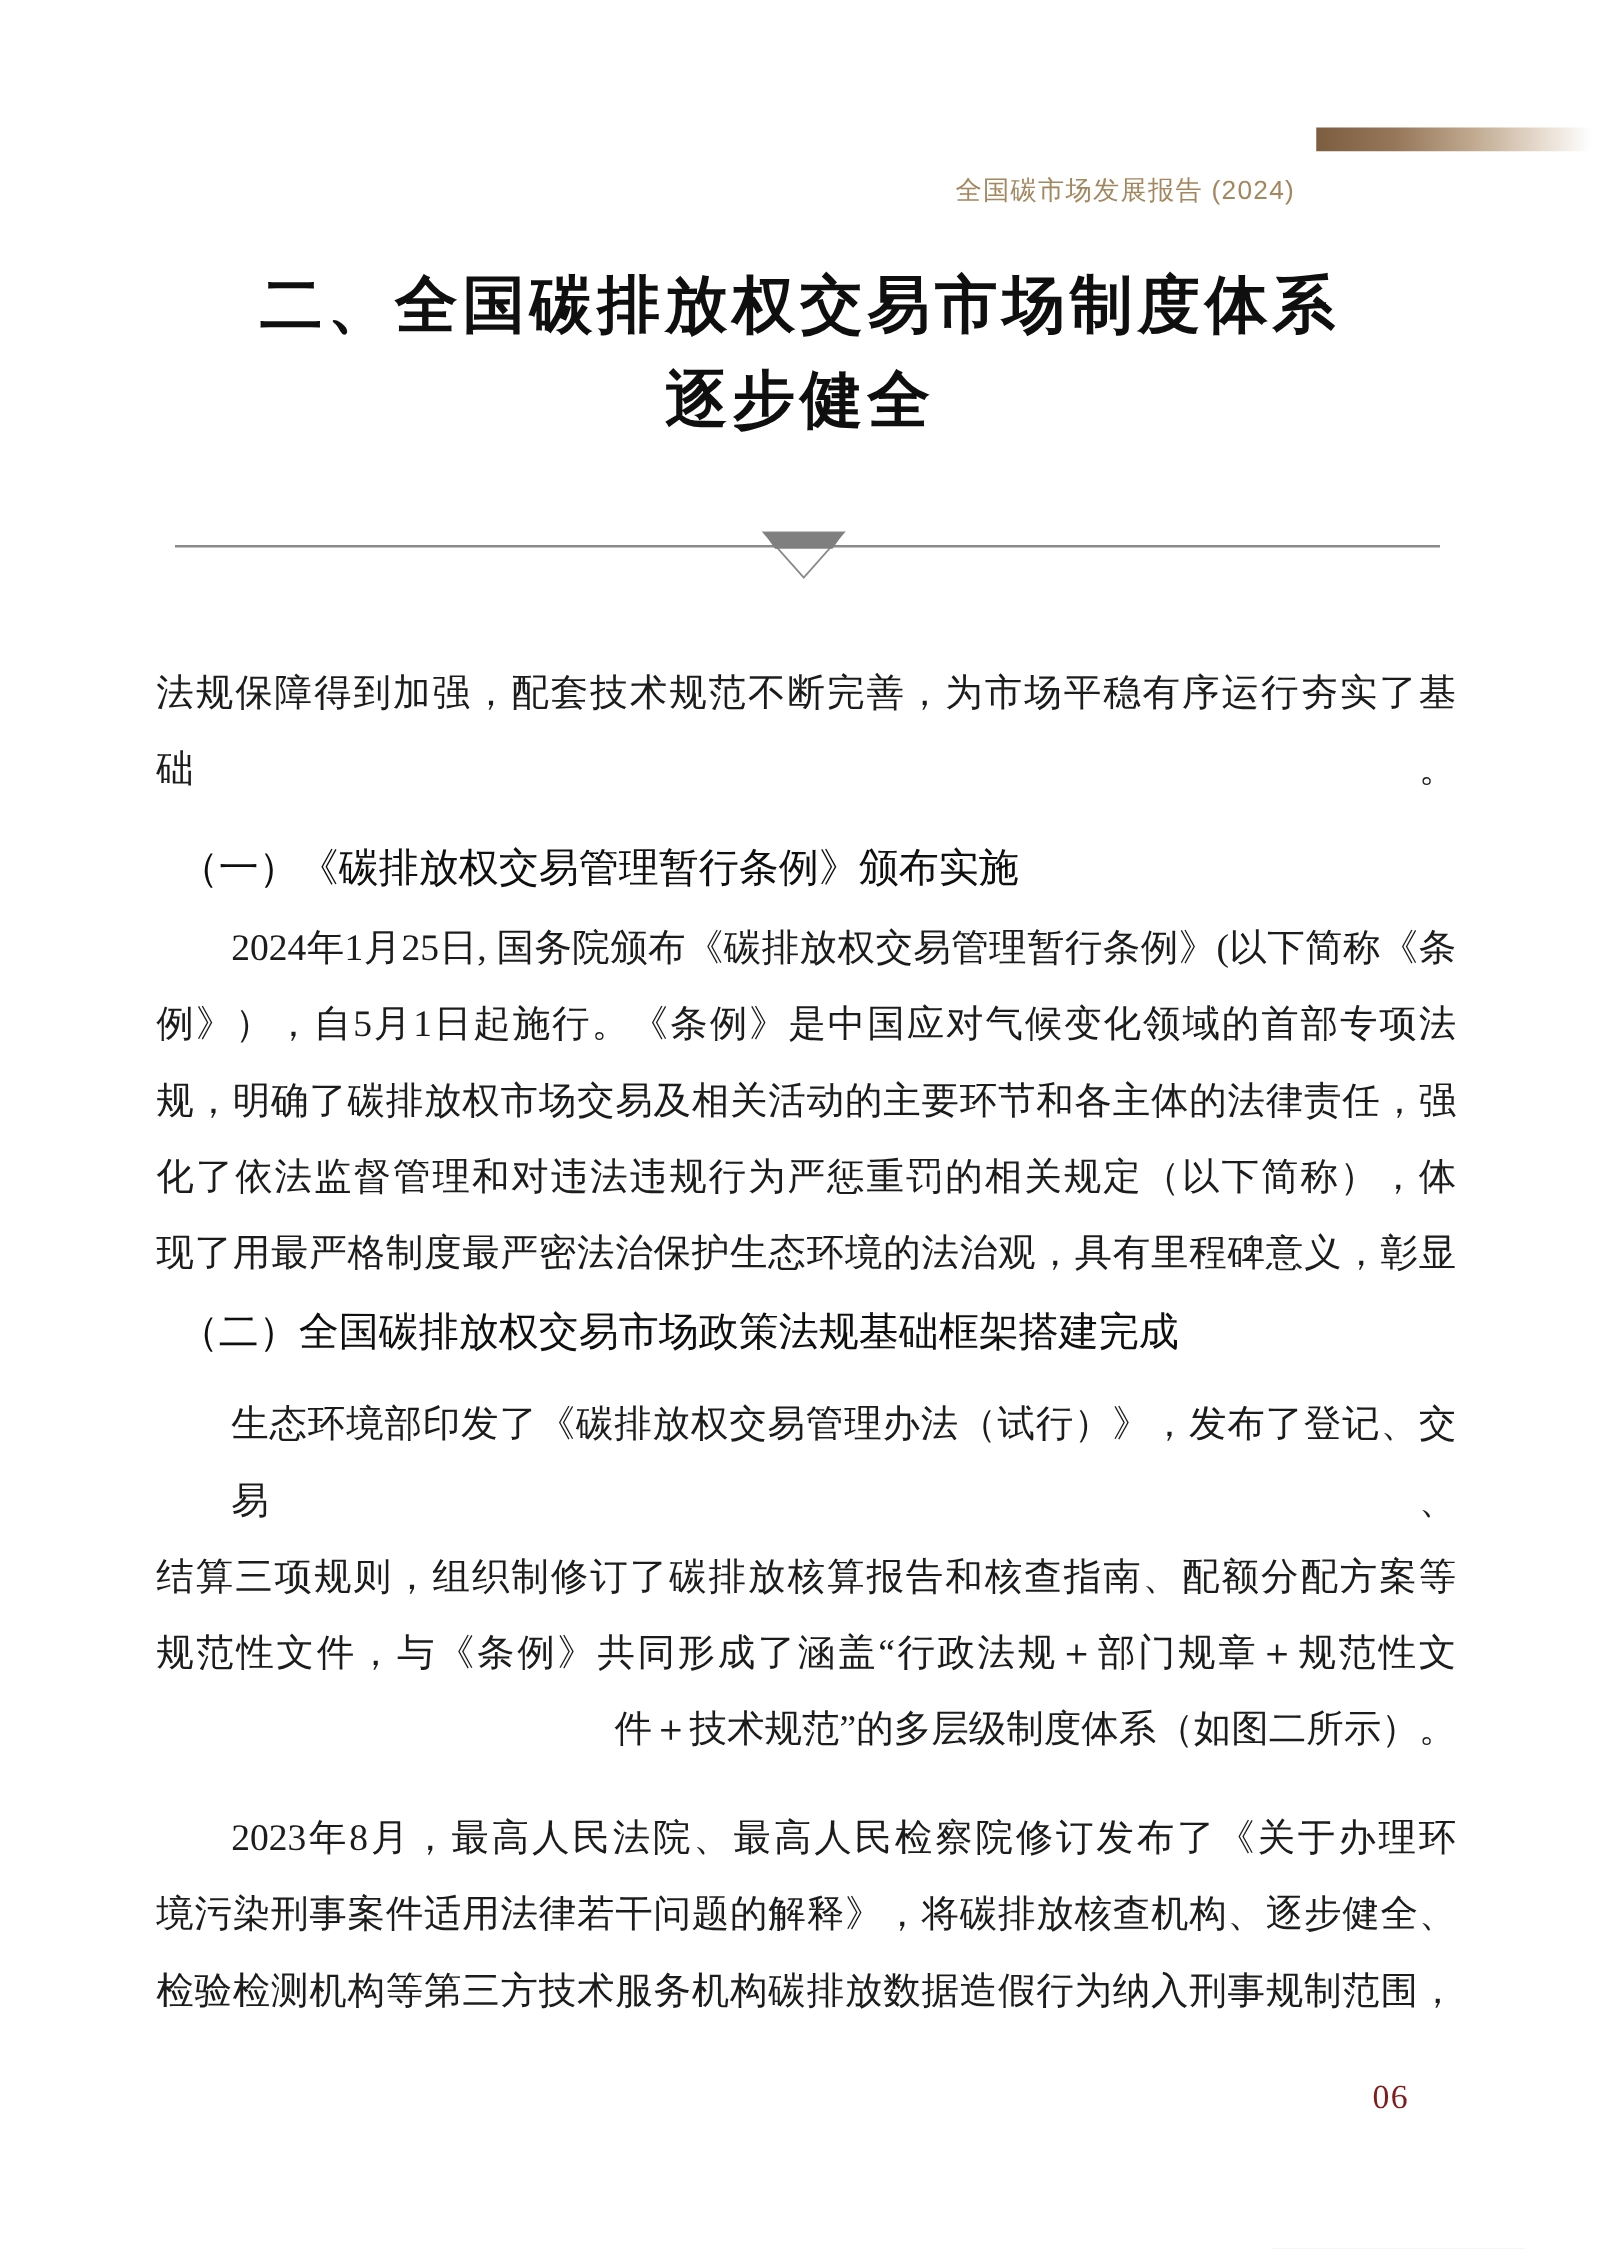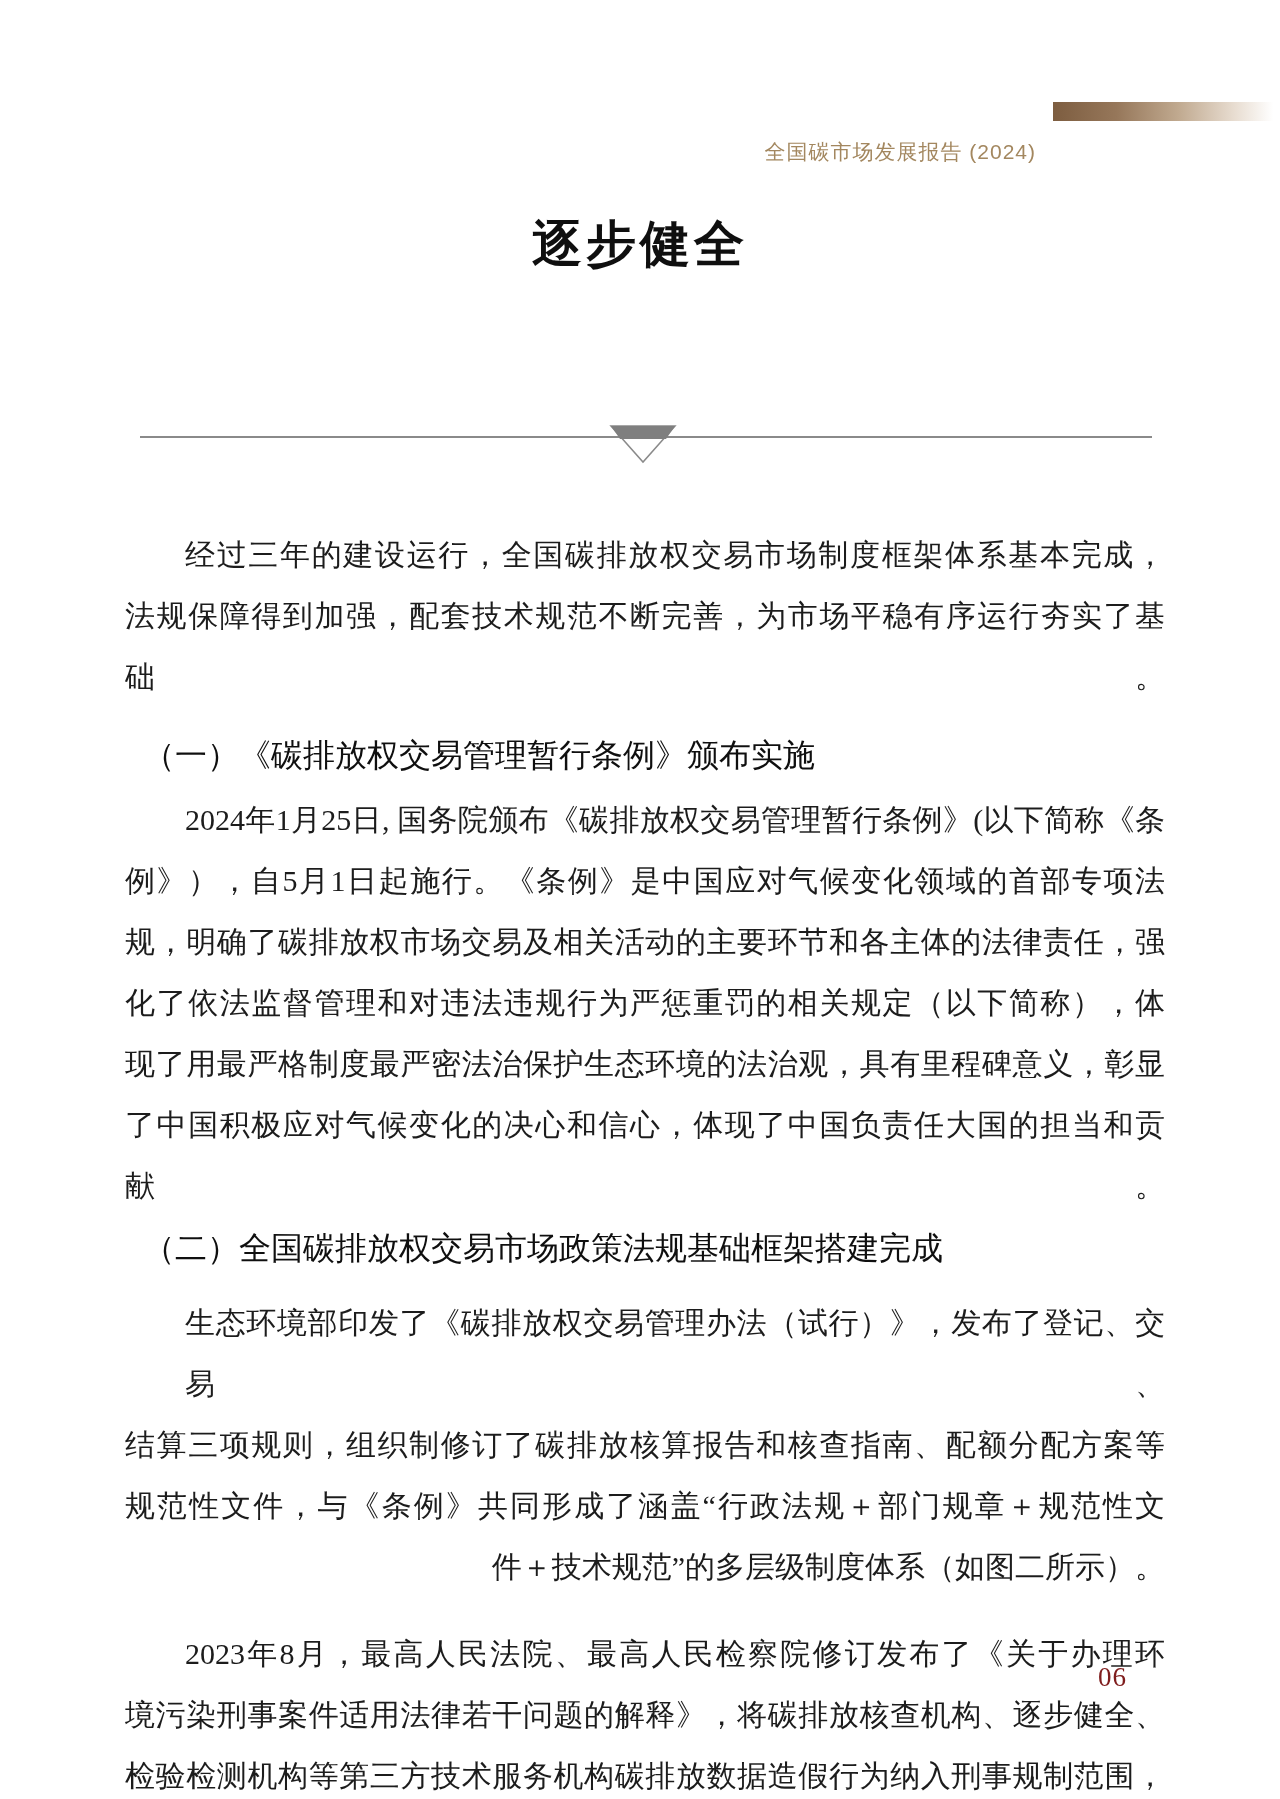--- a/index.html
+++ b/index.html
@@ -58,45 +58,44 @@
 </style>
 </head>
 <body>
 
 <div class="page">
 
   <div class="header-text">全国碳市场发展报告 (2024)</div>
   <div class="header-bar"></div>
 
   <div class="main-title">
+    <div>二、全国碳排放权交易市场制度体系</div>
     <div>逐步健全</div>
   </div>
 
   <div class="divider-line"></div>
   <svg class="divider-triangle" viewBox="0 0 68 42" width="68" height="42">
     <polygon points="2,3 66,3 34,39" fill="#ffffff" stroke="#8a8a8a" stroke-width="1.5"></polygon>
     <polygon points="2,3 66,3 57,16 11,16" fill="#7f7f7f" stroke="none"></polygon>
   </svg>
 
   <div class="content">
 
     <div>
-      <div class="bline j ind">经过三年的建设运行，全国碳排放权交易市场制度框架体系基本完成，</div>
       <div class="bline j">法规保障得到加强，配套技术规范不断完善，为市场平稳有序运行夯实了基础。</div>
     </div>
 
     <div class="sec-heading h1-gap">（一）《碳排放权交易管理暂行条例》颁布实施</div>
 
     <div class="p2-gap">
       <div class="bline j ind">2024年1月25日, 国务院颁布《碳排放权交易管理暂行条例》(以下简称《条</div>
       <div class="bline j">例》），自5月1日起施行。《条例》是中国应对气候变化领域的首部专项法</div>
       <div class="bline j">规，明确了碳排放权市场交易及相关活动的主要环节和各主体的法律责任，强</div>
       <div class="bline j">化了依法监督管理和对违法违规行为严惩重罚的相关规定（以下简称），体</div>
       <div class="bline j">现了用最严格制度最严密法治保护生态环境的法治观，具有里程碑意义，彰显</div>
-      <div class="bline j">了中国积极应对气候变化的决心和信心，体现了中国负责任大国的担当和贡献。</div>
     </div>
 
     <div class="sec-heading h2-gap">（二）全国碳排放权交易市场政策法规基础框架搭建完成</div>
 
     <div class="p3-gap">
       <div class="bline j ind">生态环境部印发了《碳排放权交易管理办法（试行）》，发布了登记、交易、</div>
       <div class="bline j">结算三项规则，组织制修订了碳排放核算报告和核查指南、配额分配方案等</div>
       <div class="bline j">规范性文件，与《条例》共同形成了涵盖“行政法规＋部门规章＋规范性文</div>
       <div class="bline">件＋技术规范”的多层级制度体系（如图二所示）。</div>
     </div>

